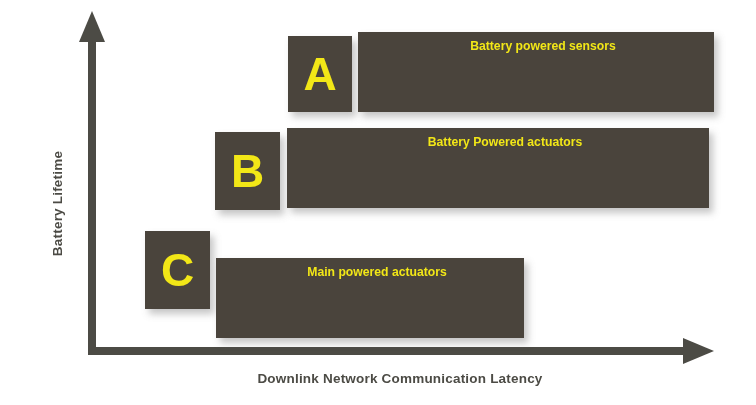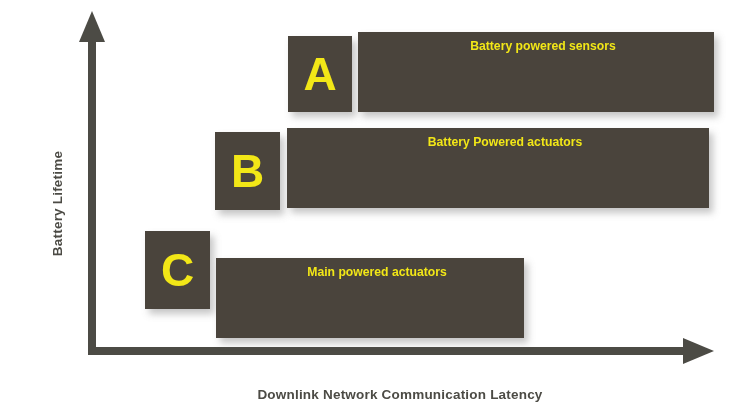--- a/index.html
+++ b/index.html
@@ -45,21 +45,20 @@
     position: absolute;
     left: 120px;
     top: 371px;
     width: 560px;
     text-align: center;
     font-size: 13.5px;
     font-weight: bold;
     color: #4c4b45;
     letter-spacing: 0.2px;
     white-space: nowrap;
-    margin-top: 16px;
   }
 
   
   .group {
     position: absolute;
   }
   .letter-box {
     position: absolute;
     background: #4a443c;
     box-shadow: 4px 5px 7px rgba(120,120,120,0.42);

